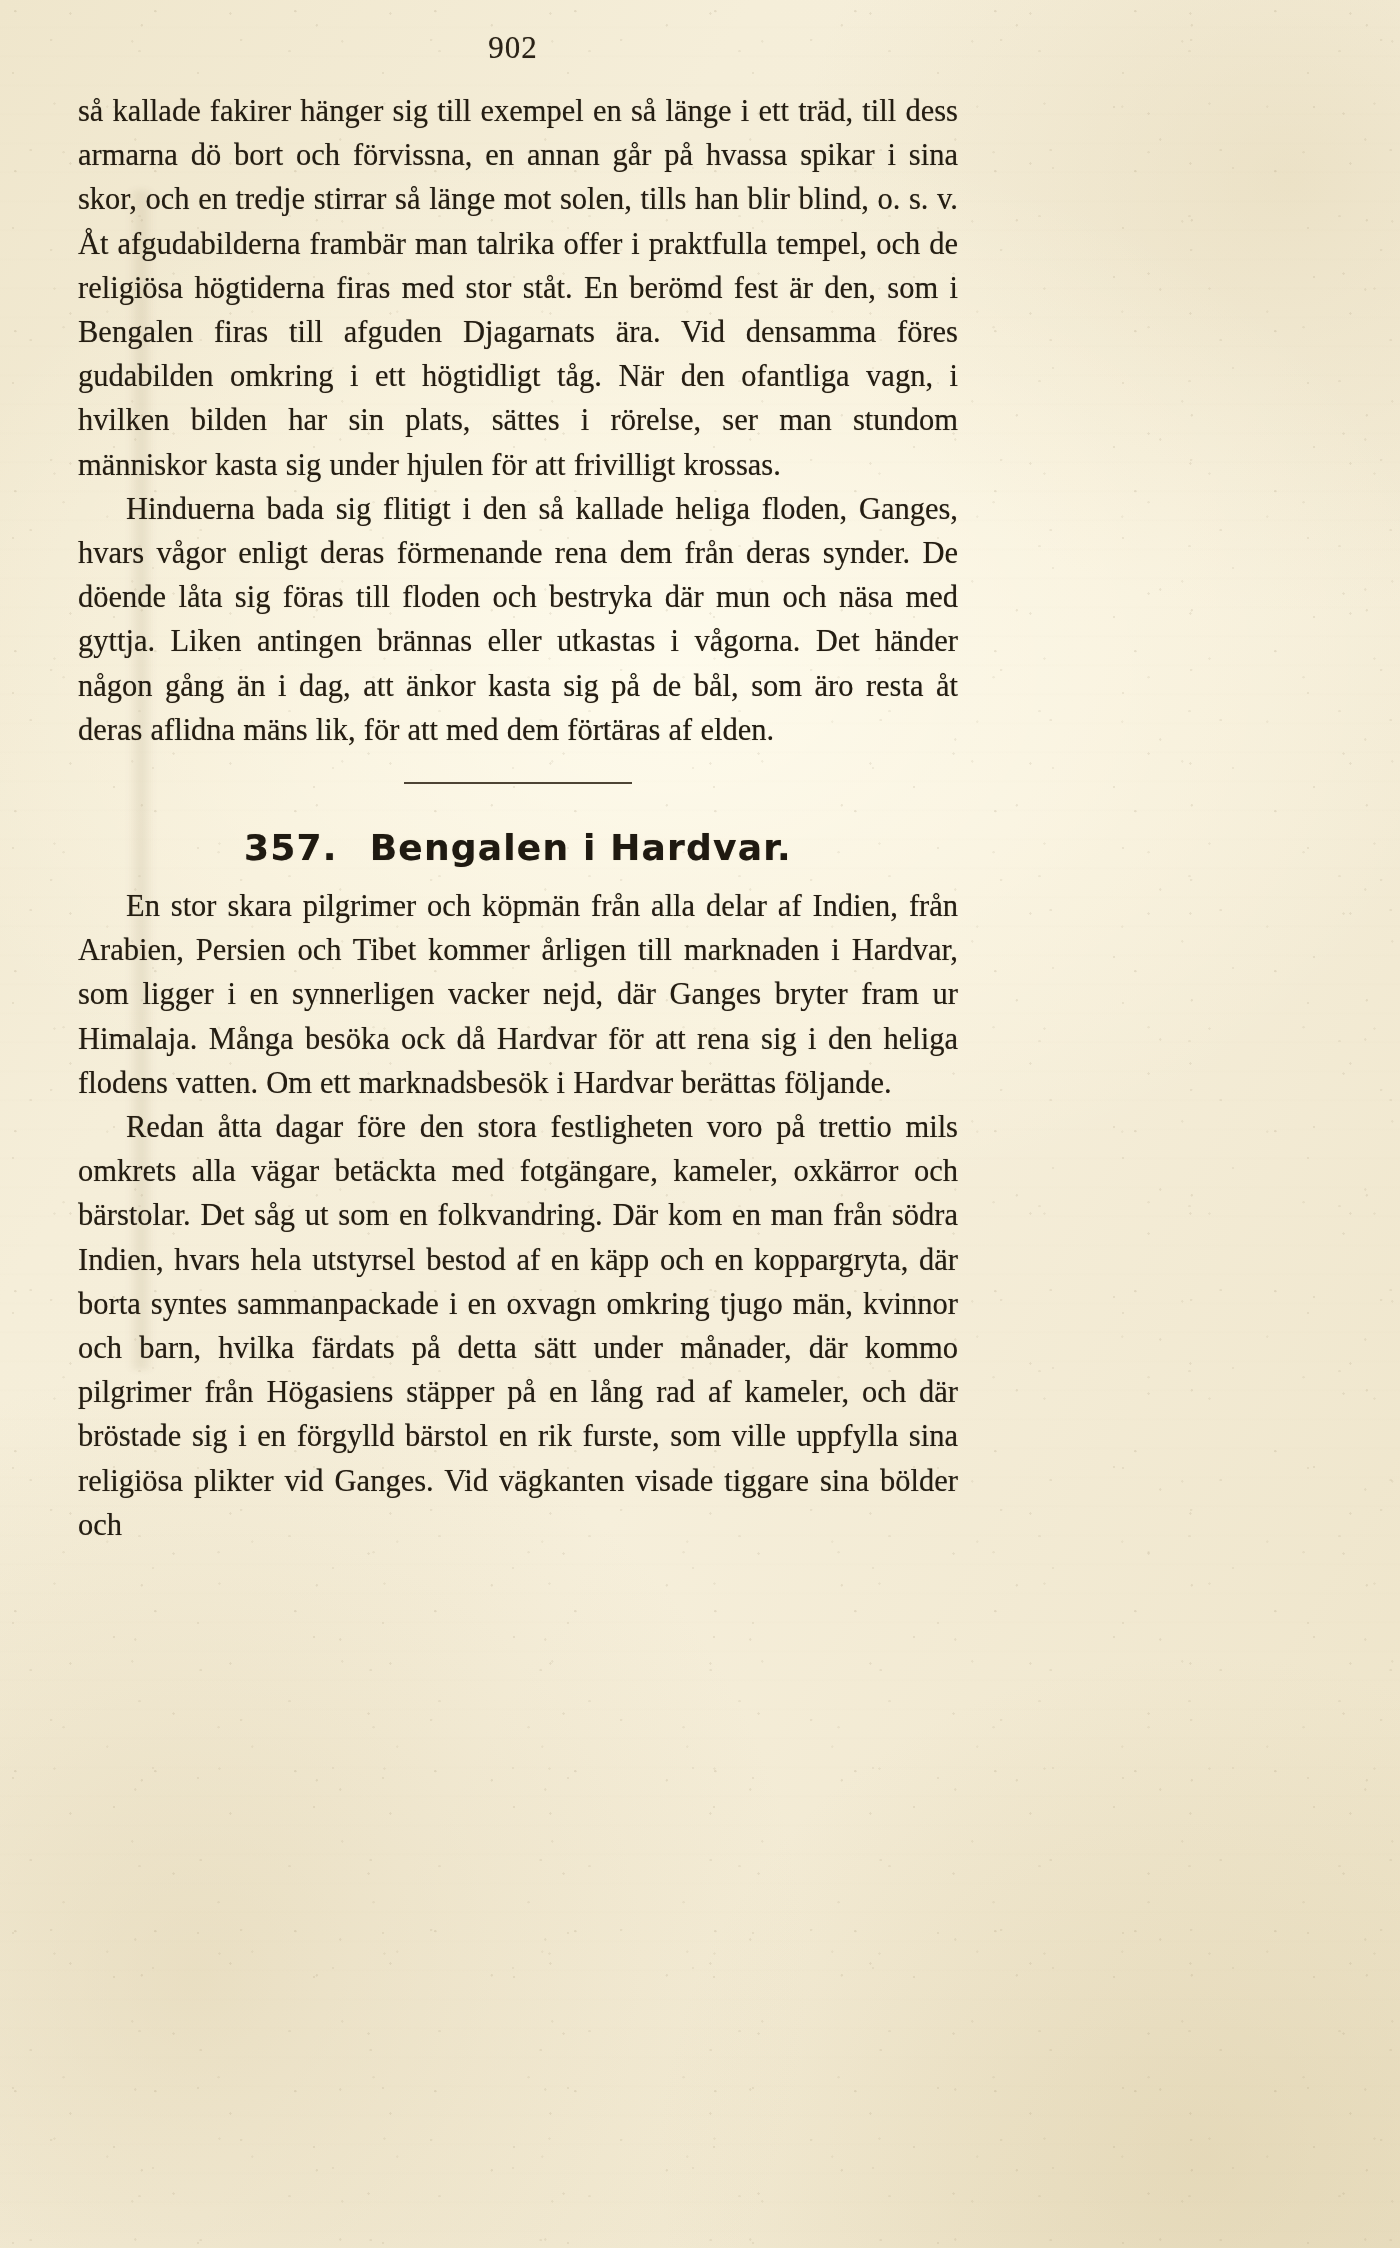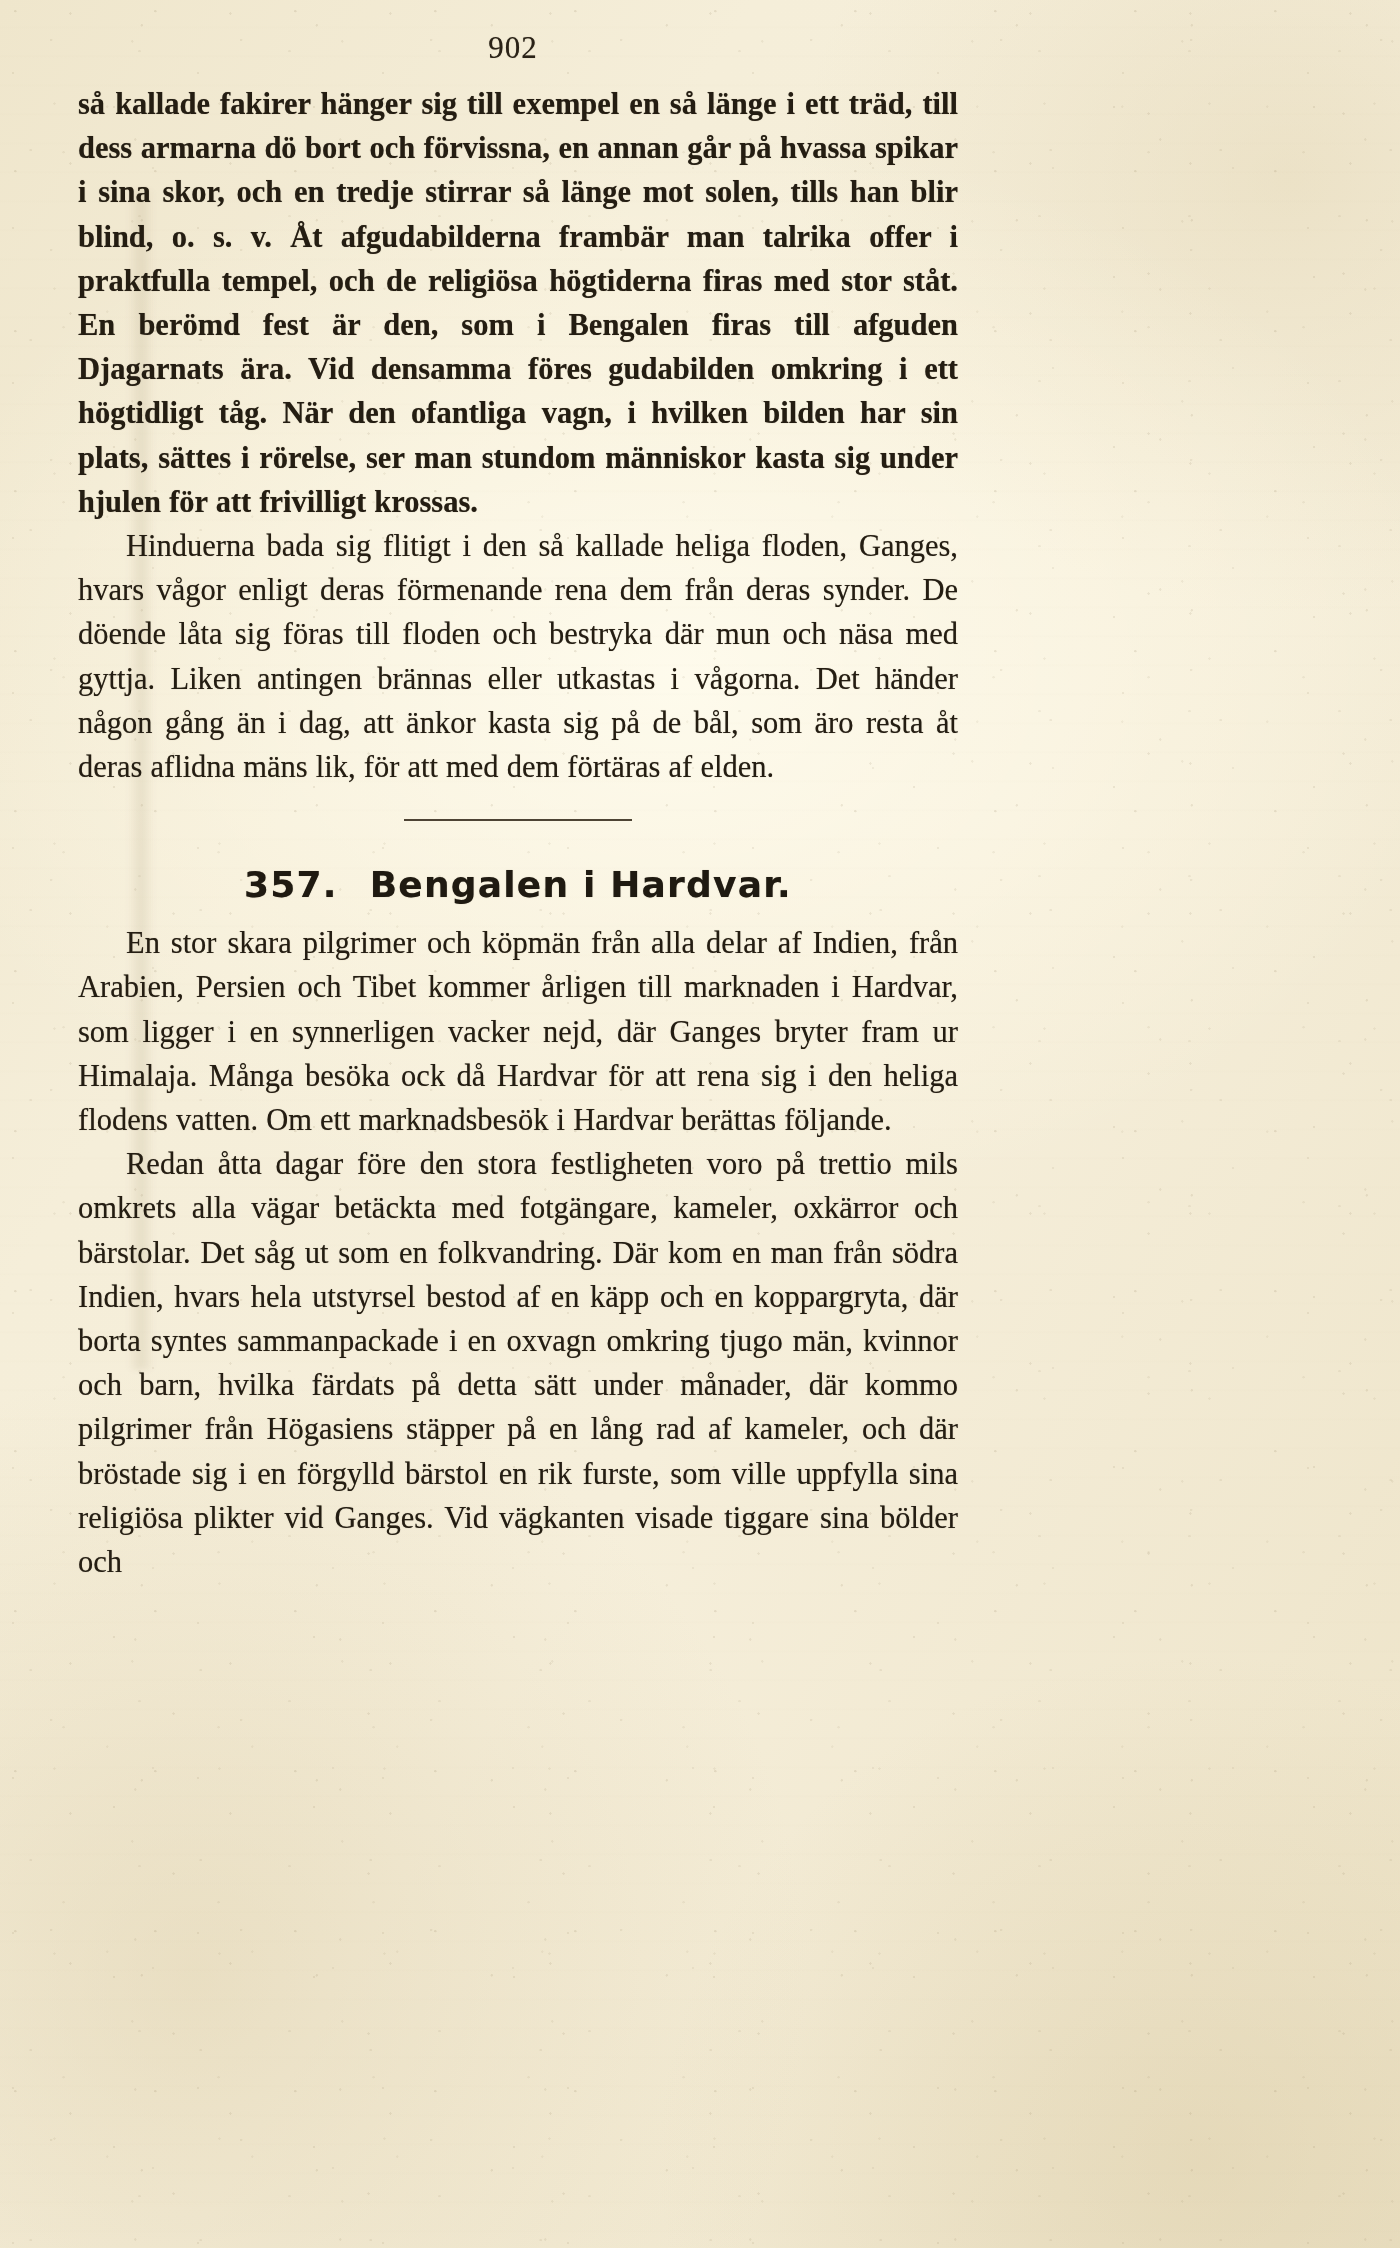--- a/index.html
+++ b/index.html
@@ -106,21 +106,21 @@
   p.body {
     margin: 0;
     font-size: 30.5px;
     line-height: 44.2px;
     text-align: justify;
     text-justify: inter-word;
     color: #241d12;
     word-spacing: .5px;
   }
 
-  p.body.first { margin-top: 16px; font-weight: bold; }
+  p.body.first { margin-top: 23px; }
   p.body.indent { text-indent: 48px; }
 
   .rule {
     width: 228px;
     height: 0;
     border: 0;
     border-top: 2px solid #3a3020;
     margin: 30px auto 0 auto;
     opacity: .9;
   }

